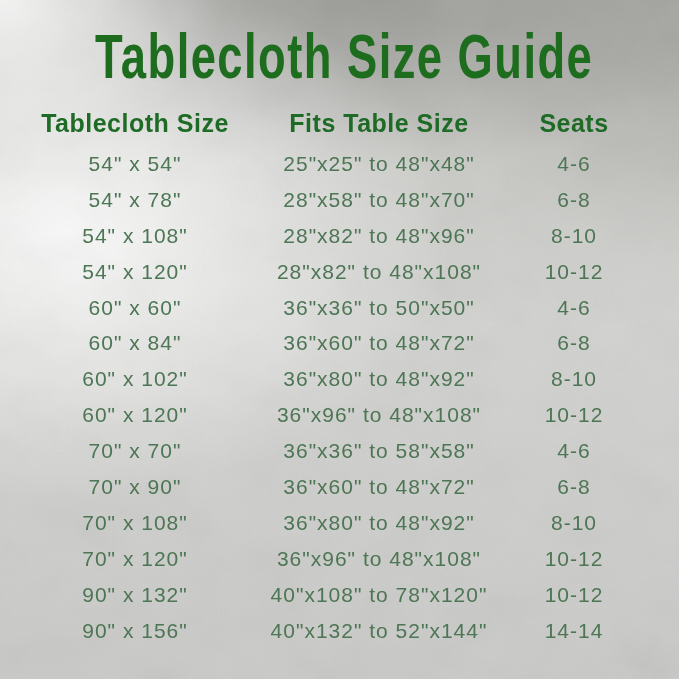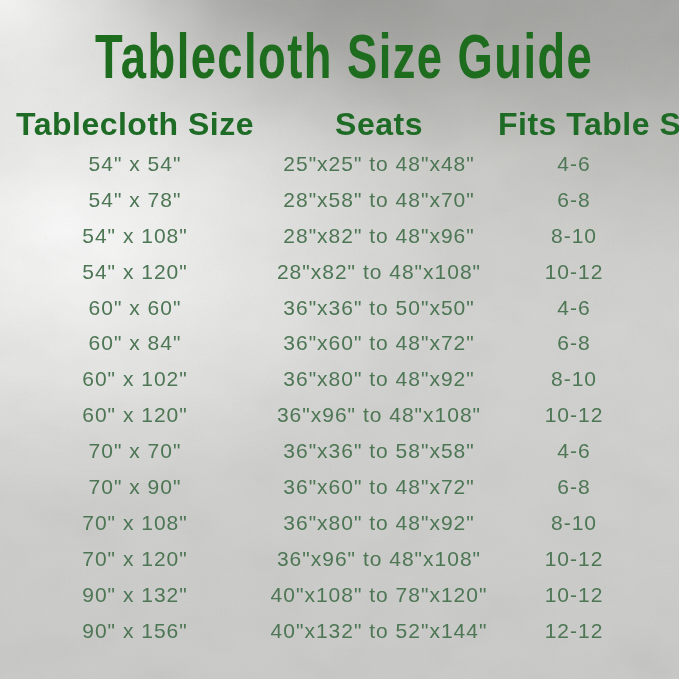--- a/index.html
+++ b/index.html
@@ -55,21 +55,21 @@
     display: grid;
     grid-template-columns: 250px 238px 152px;
     align-items: center;
   }
   .thead {
     margin-top: 14px;
     height: 34px;
   }
   .th {
     text-align: center;
-    font-size: 32px;
+    font-size: 25px;
     font-weight: bold;
     letter-spacing: 0.5px;
     color: #1e6b26;
     white-space: nowrap;
   }
   .tbody {
     margin-top: 6px;
   }
   .tr {
     height: 35.9px;
@@ -102,22 +102,22 @@
     <rect width="679" height="679" filter="url(#crumple)" opacity="0.10"></rect>
     <rect width="679" height="679" filter="url(#grain)" opacity="0.05"></rect>
   </svg>
 
   <div class="content">
     <h1 class="title">Tablecloth Size Guide</h1>
 
     <div class="table">
       <div class="thead">
         <div class="th">Tablecloth Size</div>
+        <div class="th">Fits Table Size</div>
         <div class="th">Seats</div>
-        <div class="th">Fits Table Size</div>
       </div>
       <div class="tbody" id="tbody">
   <div class="tr">
     <div class="td">54" x 54"</div>
     <div class="td">25"x25" to 48"x48"</div>
     <div class="td">4-6</div>
   </div>
 
   <div class="tr">
     <div class="td">54" x 78"</div>
@@ -187,19 +187,19 @@
 
   <div class="tr">
     <div class="td">90" x 132"</div>
     <div class="td">40"x108" to 78"x120"</div>
     <div class="td">10-12</div>
   </div>
 
   <div class="tr">
     <div class="td">90" x 156"</div>
     <div class="td">40"x132" to 52"x144"</div>
-    <div class="td">12-12</div>
+    <div class="td">14-14</div>
   </div>
 </div>
     </div>
   </div>
 
 </div>
 
 </body></html>

